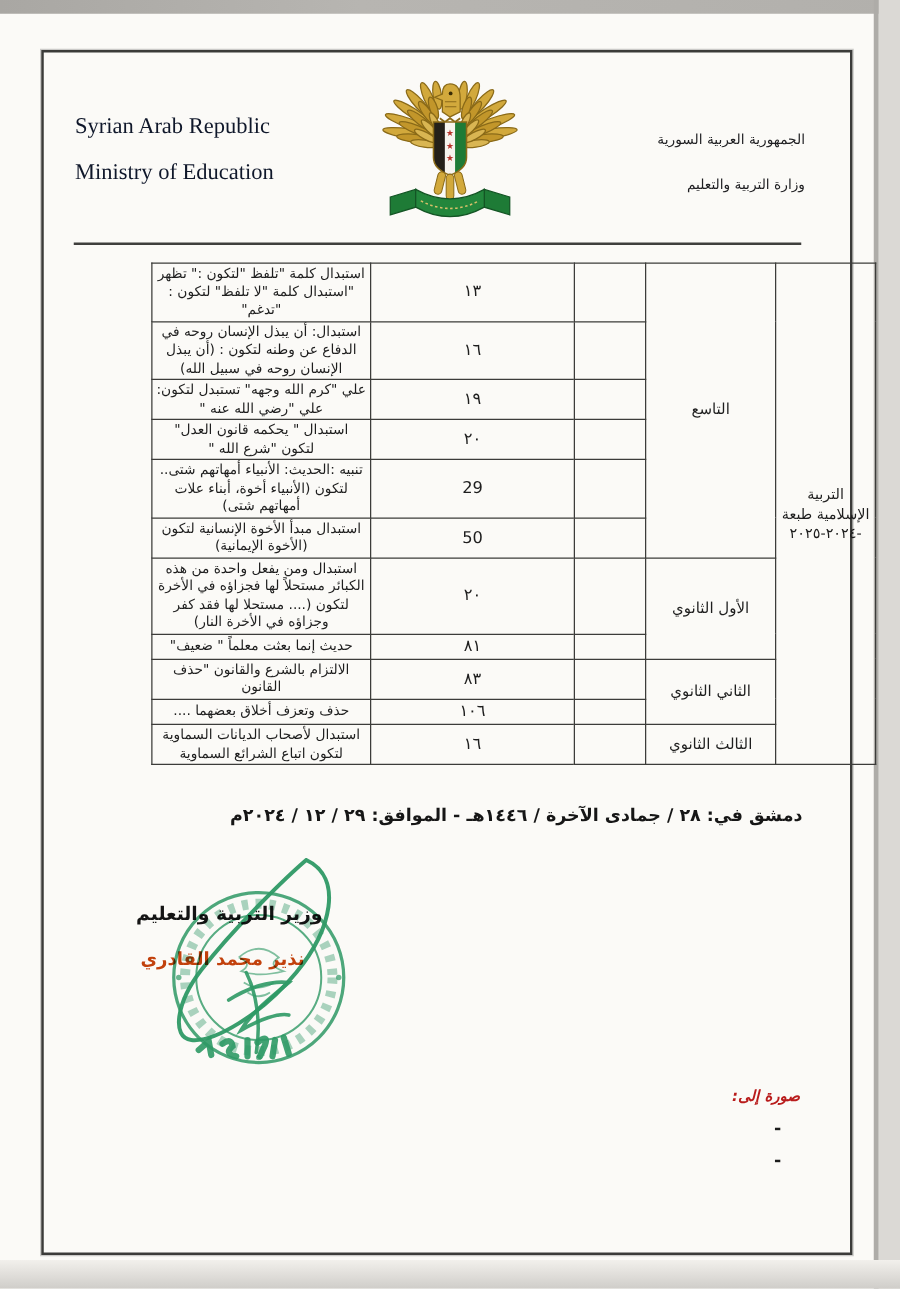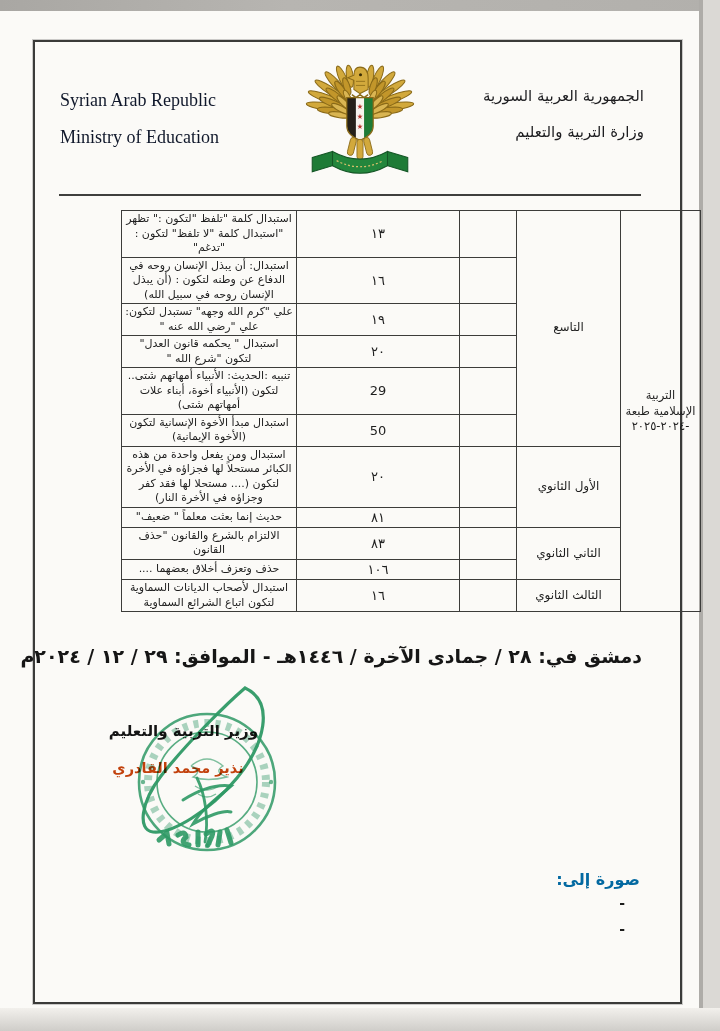--- a/index.html
+++ b/index.html
@@ -14,48 +14,48 @@
   .scan-strip-right-dark{position:absolute;left:699px;top:0;width:4px;height:1031px;background:#aeaca8;}
   .scan-strip-right{position:absolute;left:703px;top:0;width:17px;height:1031px;background:#dbd9d5;}
   .scan-strip-bottom{position:absolute;left:0;top:1008px;width:720px;height:23px;
     background:linear-gradient(180deg,#f2f0ec,#cfcdc9);}
   
   .frame{position:absolute;left:33px;top:40px;width:645px;height:960px;
     border:2px solid #3b3b39;box-shadow:0 0 0 1px rgba(60,60,58,.25);}
   
   .hdr-en{position:absolute;left:60px;top:82px;font-family:"Liberation Serif",serif;
     font-size:18px;color:#0f172a;line-height:37px;white-space:nowrap;}
-  .hdr-ar{position:absolute;right:76px;top:78px;direction:rtl;text-align:right;
-    font-size:15px;color:#1d1d20;line-height:36px;white-space:nowrap;}
+  .hdr-ar{position:absolute;right:76px;top:94px;direction:rtl;text-align:right;
+    font-size:11px;color:#1d1d20;line-height:36px;white-space:nowrap;}
   .emblem{position:absolute;left:299px;top:64px;width:122px;height:114px;}
   .hdr-rule{position:absolute;left:59px;top:194px;width:582px;height:2px;background:#3f3f3d;}
   
   .tbl-wrap{position:absolute;left:121px;top:210px;}
   table.revisions{border-collapse:collapse;table-layout:fixed;width:544px;direction:rtl;
     font-size:11px;line-height:1.32;color:#1e1e1e;}
   table.revisions td{border:1px solid #3c3c3a;padding:1px 3px;vertical-align:middle;
     text-align:center;word-wrap:break-word;}
   td.subject-cell{width:73px;font-size:11.5px;}
   td.grade-cell{width:97px;font-size:12px;white-space:nowrap;}
   td.spare-cell{width:50px;}
   td.page-cell{width:156px;font-size:13px;}
   td.note-cell{width:168px;}
   td.v-top{vertical-align:top;padding-top:2px;}
   
   .date-line{position:absolute;right:78px;top:645px;direction:rtl;text-align:right;
-    font-size:19px;font-weight:bold;color:#161616;white-space:nowrap;}
+    font-size:14px;font-weight:bold;color:#161616;white-space:nowrap;}
   
   .sig-title{position:absolute;left:108px;top:722px;width:150px;direction:rtl;text-align:right;
     font-size:15px;font-weight:bold;color:#141414;white-space:nowrap;}
   .sig-name{position:absolute;left:110px;top:760px;width:136px;direction:rtl;text-align:center;
     font-size:14.5px;font-weight:bold;color:#c2410c;white-space:nowrap;}
   .stamp{position:absolute;left:95px;top:682px;width:240px;height:200px;mix-blend-mode:multiply;}
   
   .copy-label{position:absolute;right:80px;top:870px;direction:rtl;
-    font-size:16px;font-weight:bold;color:#0369a1;}
+    font-size:12px;font-weight:bold;color:#b91c1c;font-style:italic;}
   .copy-dash-1{position:absolute;right:95px;top:895px;font-size:14px;font-weight:bold;}
   .copy-dash-2{position:absolute;right:95px;top:921px;font-size:14px;font-weight:bold;}
 </style>
 </head>
 <body>
 
 <div class="scan-strip-top"></div>
 <div class="scan-strip-right-dark"></div>
 <div class="scan-strip-right"></div>
 <div class="scan-strip-bottom"></div>

